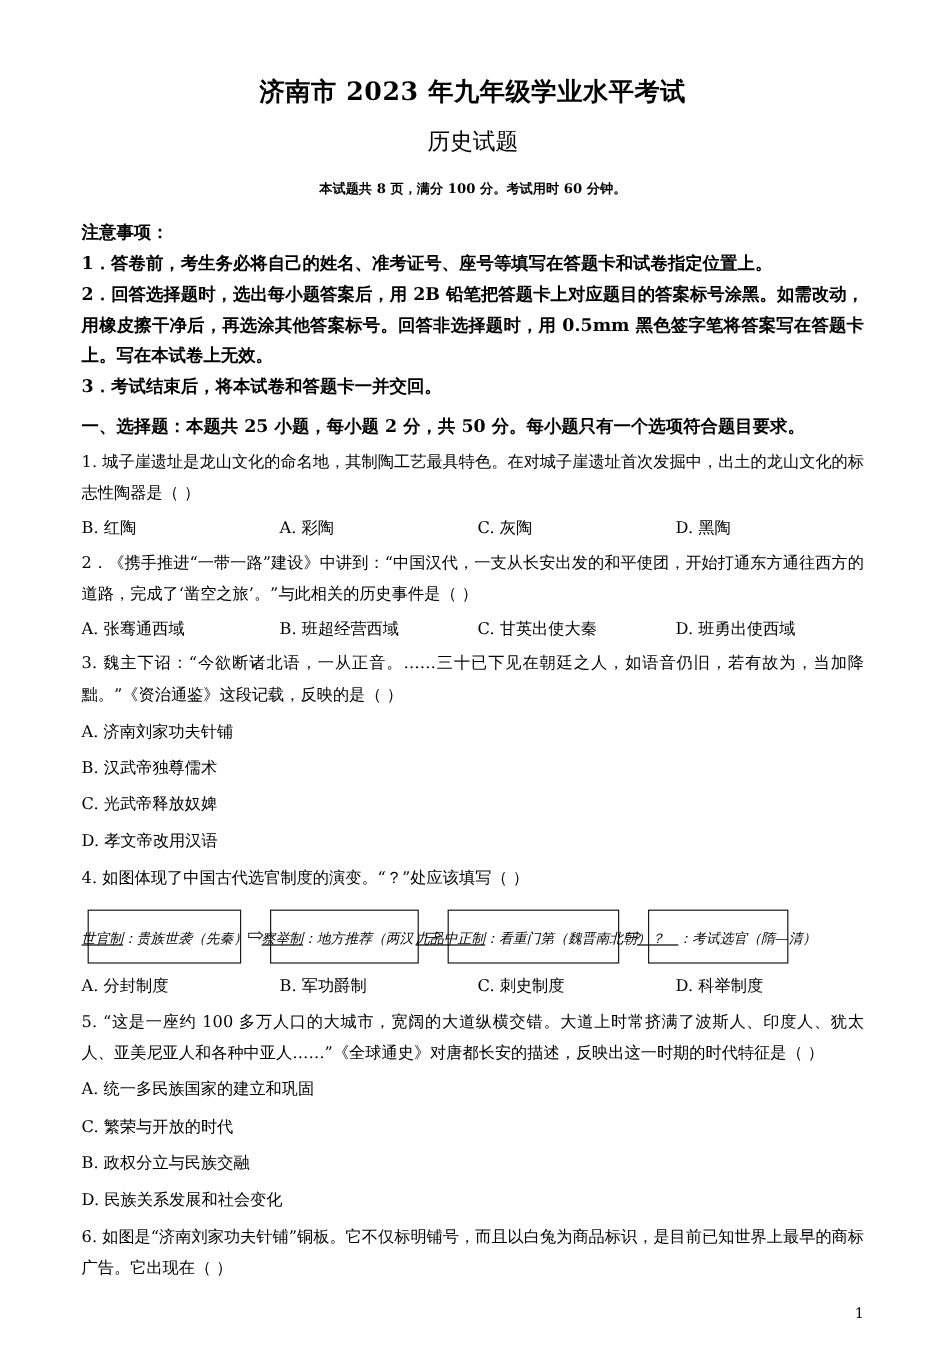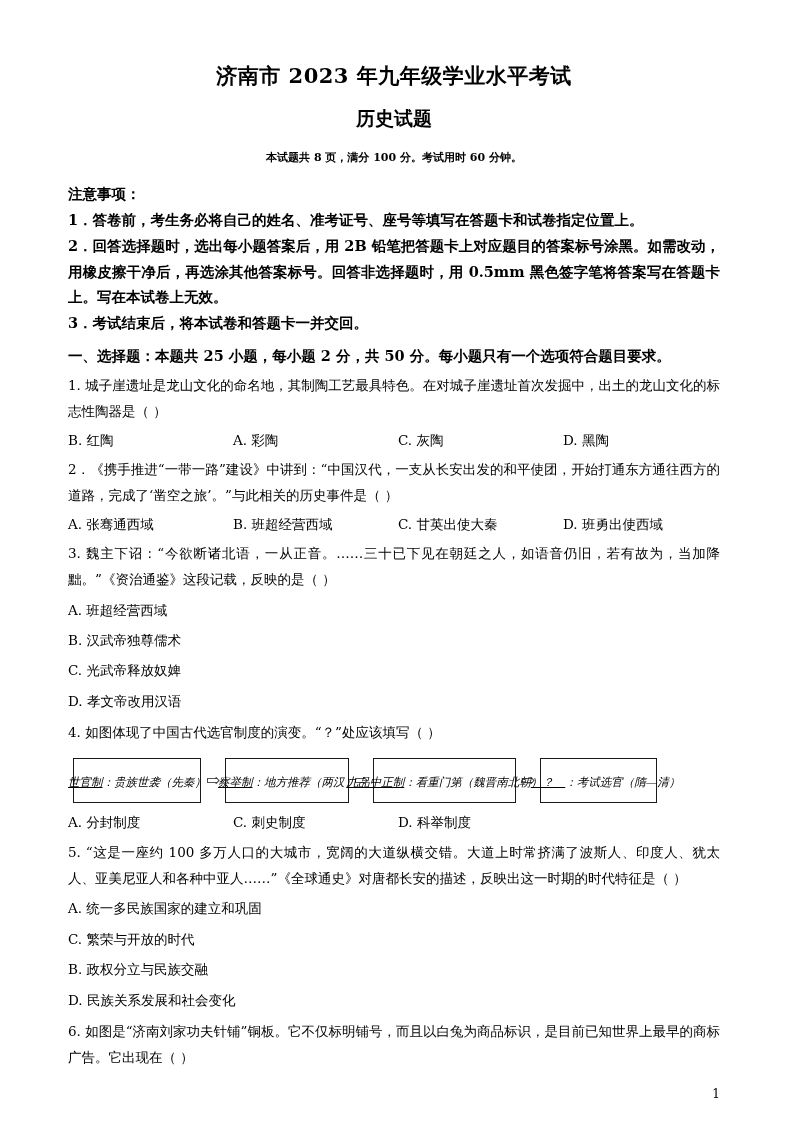--- a/index.html
+++ b/index.html
@@ -29,21 +29,21 @@
     font-size: 21px;
     font-weight: bold;
     letter-spacing: 0.5px;
     margin: 0;
     padding-top: 63px;
     line-height: 1.25;
   }
   .doc-subtitle {
     text-align: center;
     font-size: 19px;
-    font-weight: bold;
+    font-weight: normal;
     margin: 0;
     padding-top: 18px;
     line-height: 1.25;
   }
   .doc-meta {
     text-align: center;
     font-size: 11px;
     font-weight: bold;
     margin: 0;
     padding-top: 20px;
@@ -188,21 +188,21 @@
     <span class="opt">A. 张骞通西域</span>
     <span class="opt">B. 班超经营西域</span>
     <span class="opt">C. 甘英出使大秦</span>
     <span class="opt">D. 班勇出使西域</span>
   </div>
 
   <div class="question">
     <span class="q-stem">3. 魏主下诏：“今欲断诸北语，一从正音。……三十已下见在朝廷之人，如语音仍旧，若有故为，当加降黜。”《资治通鉴》这段记载，反映的是（      ）</span>
   </div>
   <div class="options-2">
-    <span class="opt">A. 班超经营西域</span>
+    <span class="opt">A. 济南刘家功夫针铺</span>
     <span class="opt">B. 汉武帝独尊儒术</span>
     <span class="opt">C. 光武帝释放奴婢</span>
     <span class="opt">D. 孝文帝改用汉语</span>
   </div>
 
   <div class="question">
     <span class="q-stem">4. 如图体现了中国古代选官制度的演变。“？”处应该填写（      ）</span>
   </div>
 
   <div class="flowchart">
@@ -230,20 +230,21 @@
     <div class="fc-box w4">
       <div>
         <span class="fc-term">　？　</span><span>：考试选官</span>
       </div>
       <div class="fc-line2">（隋—清）</div>
     </div>
   </div>
 
   <div class="options-4">
     <span class="opt">A. 分封制度</span>
+    <span class="opt">B. 军功爵制</span>
     <span class="opt">C. 刺史制度</span>
     <span class="opt">D. 科举制度</span>
   </div>
 
   <div class="question">
     <span class="q-stem">5. “这是一座约 100 多万人口的大城市，宽阔的大道纵横交错。大道上时常挤满了波斯人、印度人、犹太人、亚美尼亚人和各种中亚人……”《全球通史》对唐都长安的描述，反映出这一时期的时代特征是（      ）</span>
   </div>
   <div class="options-2">
     <span class="opt">A. 统一多民族国家的建立和巩固</span>
     <span class="opt">C. 繁荣与开放的时代</span>

